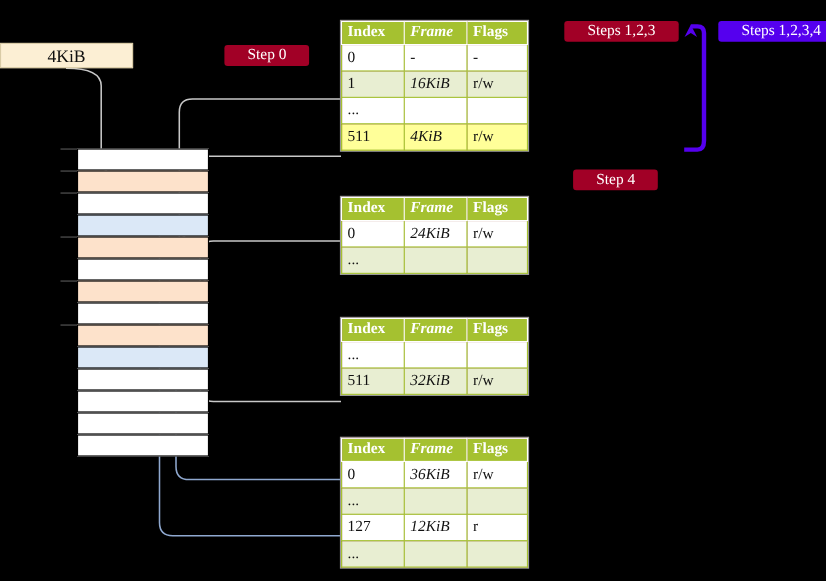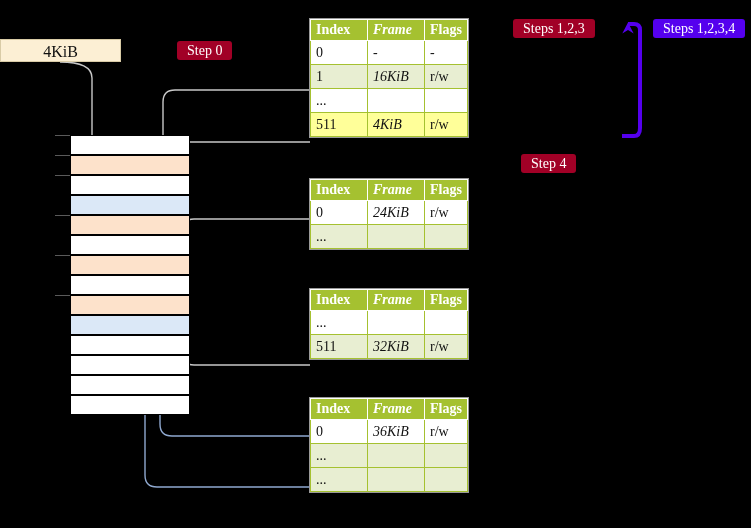--- a/index.html
+++ b/index.html
@@ -47,30 +47,30 @@
     text-align: center;
     box-sizing: border-box;
   }
 
   
   .badge {
     position: absolute;
     color: #ffffff;
     font-size: 14px;
     line-height: 19px;
-    padding: 0 10px;
+    padding: 0 21px;
     border-radius: 3px;
     white-space: nowrap;
     box-sizing: border-box;
     height: 19px;
   }
   .badge-red   { background: #a10026; }
   .badge-purple{ background: #5500ee; }
 
-  #badge-step0      { left: 177px; top: 41px; text-align: center; }
+  #badge-step0      { left: 204px; top: 41px; text-align: center; }
   #badge-steps123   { left: 513px; top: 19px; }
   #badge-steps1234  { left: 653px; top: 19px; }
   #badge-step4      { left: 521px; top: 154px; }
 
   
   #memory {
     position: absolute;
     left: 70px;
     top: 135px;
     width: 120px;
@@ -123,21 +123,21 @@
     box-sizing: border-box;
     background: #ffffff;
     vertical-align: middle;
   }
   .ptable tr.alt td { background: #e8eed2; }
   .ptable td.hl  { background: #ffff99; }
   .ptable tr.alt td.hl { background: #ffff99; }
 
   .col-index { width: 57px; }
   .col-frame { width: 57px; font-style: italic; }
-  .col-flags { width: 43px; }
+  .col-flags { width: 55px; }
 
   #table-pml4 { left: 310px; top: 19px; }
   #table-pdpt { left: 310px; top: 179px; }
   #table-pd   { left: 310px; top: 289px; }
   #table-pt   { left: 310px; top: 398px; }
 </style>
 </head>
 <body>
 
 <div id="stage">
@@ -287,20 +287,25 @@
         <tr>
           <td class="col-index">0</td>
           <td class="col-frame">36KiB</td>
           <td class="col-flags">r/w</td>
         </tr>
         <tr class="alt">
           <td class="col-index">...</td>
           <td class="col-frame"></td>
           <td class="col-flags"></td>
         </tr>
+        <tr>
+          <td class="col-index">127</td>
+          <td class="col-frame">12KiB</td>
+          <td class="col-flags">r</td>
+        </tr>
         <tr class="alt">
           <td class="col-index">...</td>
           <td class="col-frame"></td>
           <td class="col-flags"></td>
         </tr>
       </tbody>
     </table>
 
 </div>
 

